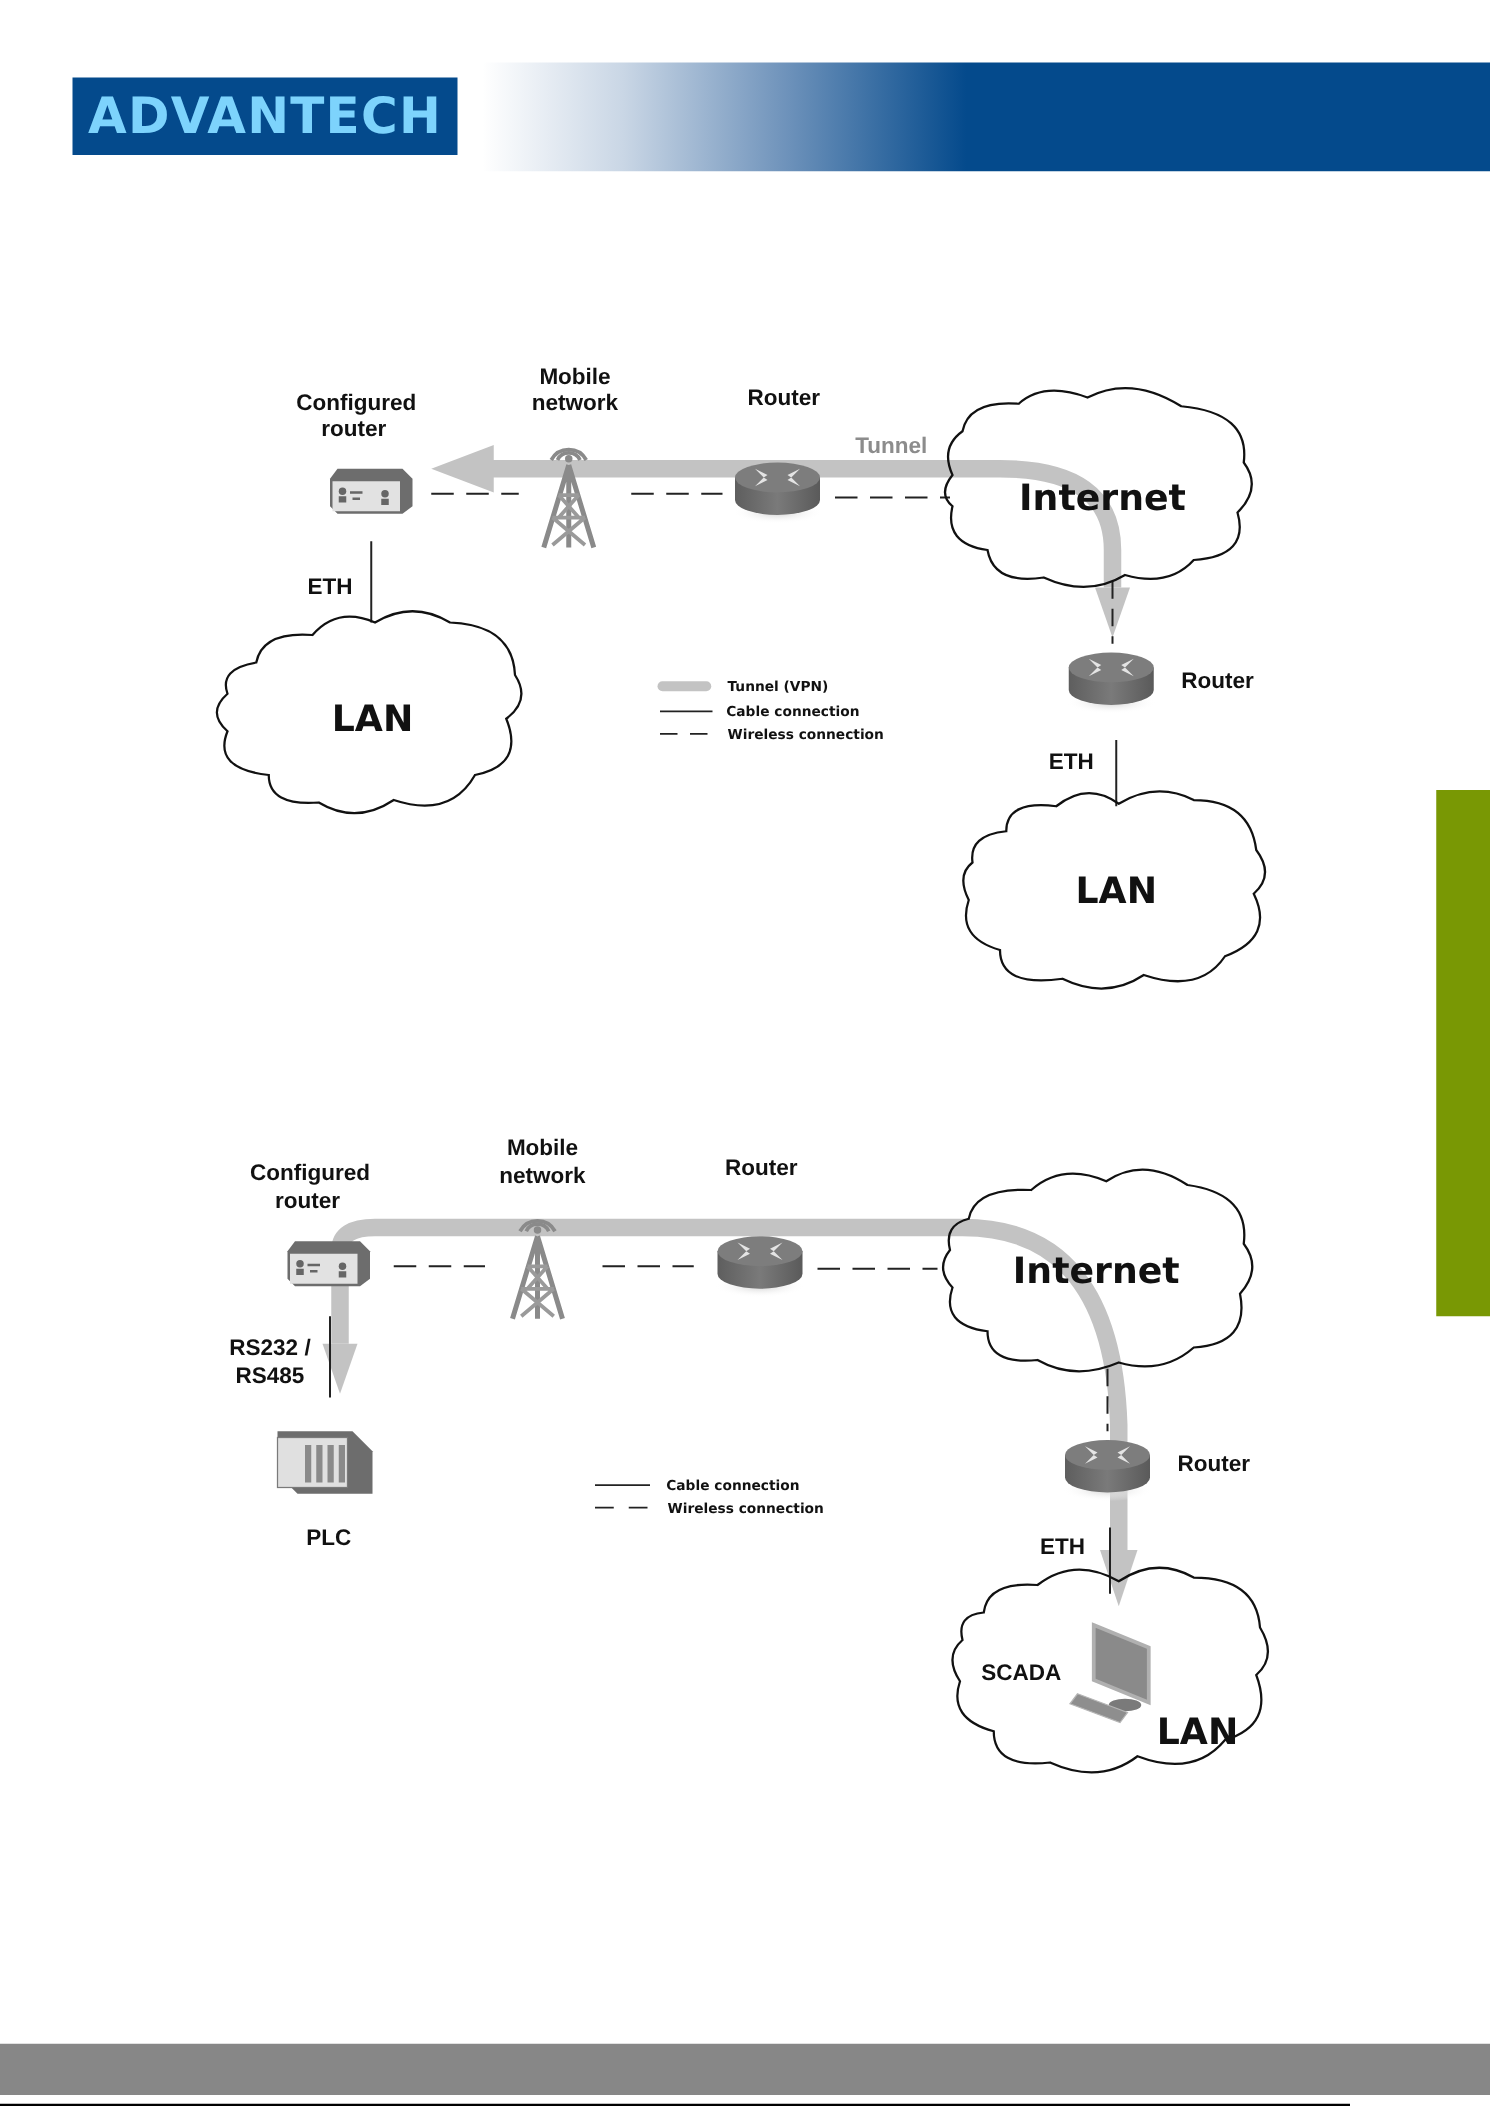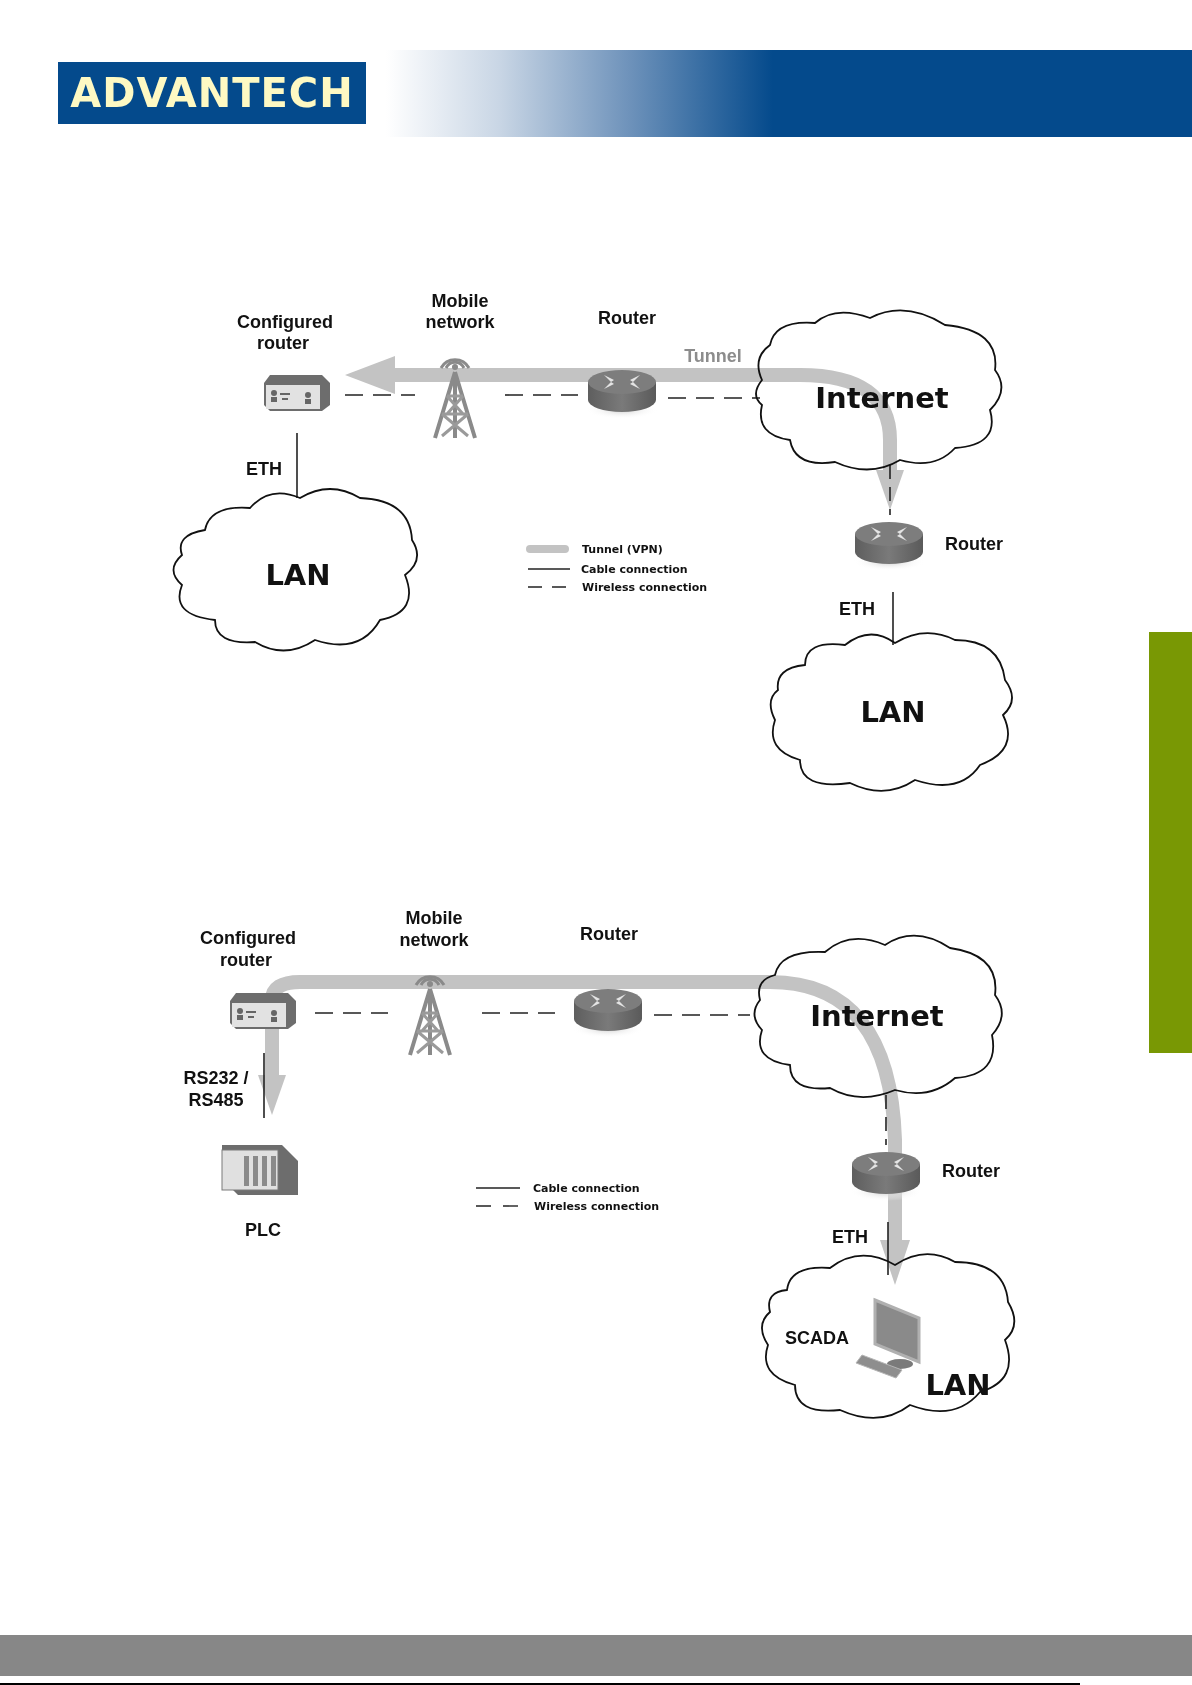--- a/index.html
+++ b/index.html
@@ -2,21 +2,21 @@
 <html><head>
 <meta charset="utf-8">
 <style>
   html, body { margin:0; padding:0; background:#ffffff; }
   body { width:1192px; height:1685px; position:relative; overflow:hidden;
          font-family:"Liberation Sans", sans-serif; }
   .header-band { position:absolute; left:386px; top:50px; width:806px; height:87px;
     background:linear-gradient(to right, #ffffff 0%, #c9d6e5 14%, #6f93bb 30%, #044a8c 48%, #044a8c 100%); }
   .logo { position:absolute; left:58px; top:62px; width:308px; height:62px; background:#044a8c;
     display:flex; align-items:center; justify-content:center; }
-  .logo-text { color:#fef9c3; font-family:"DejaVu Sans", sans-serif; font-weight:bold;
+  .logo-text { color:#7dd3fc; font-family:"DejaVu Sans", sans-serif; font-weight:bold;
     font-size:40px; letter-spacing:1px; line-height:1; }
   .side-tab { position:absolute; left:1149px; top:632px; width:43px; height:421px; background:#799804; }
   .footer-bar { position:absolute; left:0; top:1635px; width:1192px; height:41px; background:#878787; }
   .footer-rule { position:absolute; left:0; top:1683px; width:1080px; height:2px; background:#000; }
   svg.diagram { position:absolute; left:0; width:1192px; overflow:visible; }
   svg text { font-family:"Liberation Sans", sans-serif; fill:#111; }
   .lbl { font-weight:bold; font-size:18px; }
   .big { font-family:"DejaVu Sans", sans-serif; font-weight:bold; font-size:29px; }
   .legend-t { font-family:"DejaVu Sans", sans-serif; font-size:11px; font-weight:bold; }
   .tunnel-lbl { font-weight:bold; font-size:18px; fill:#8c8c8c; }

